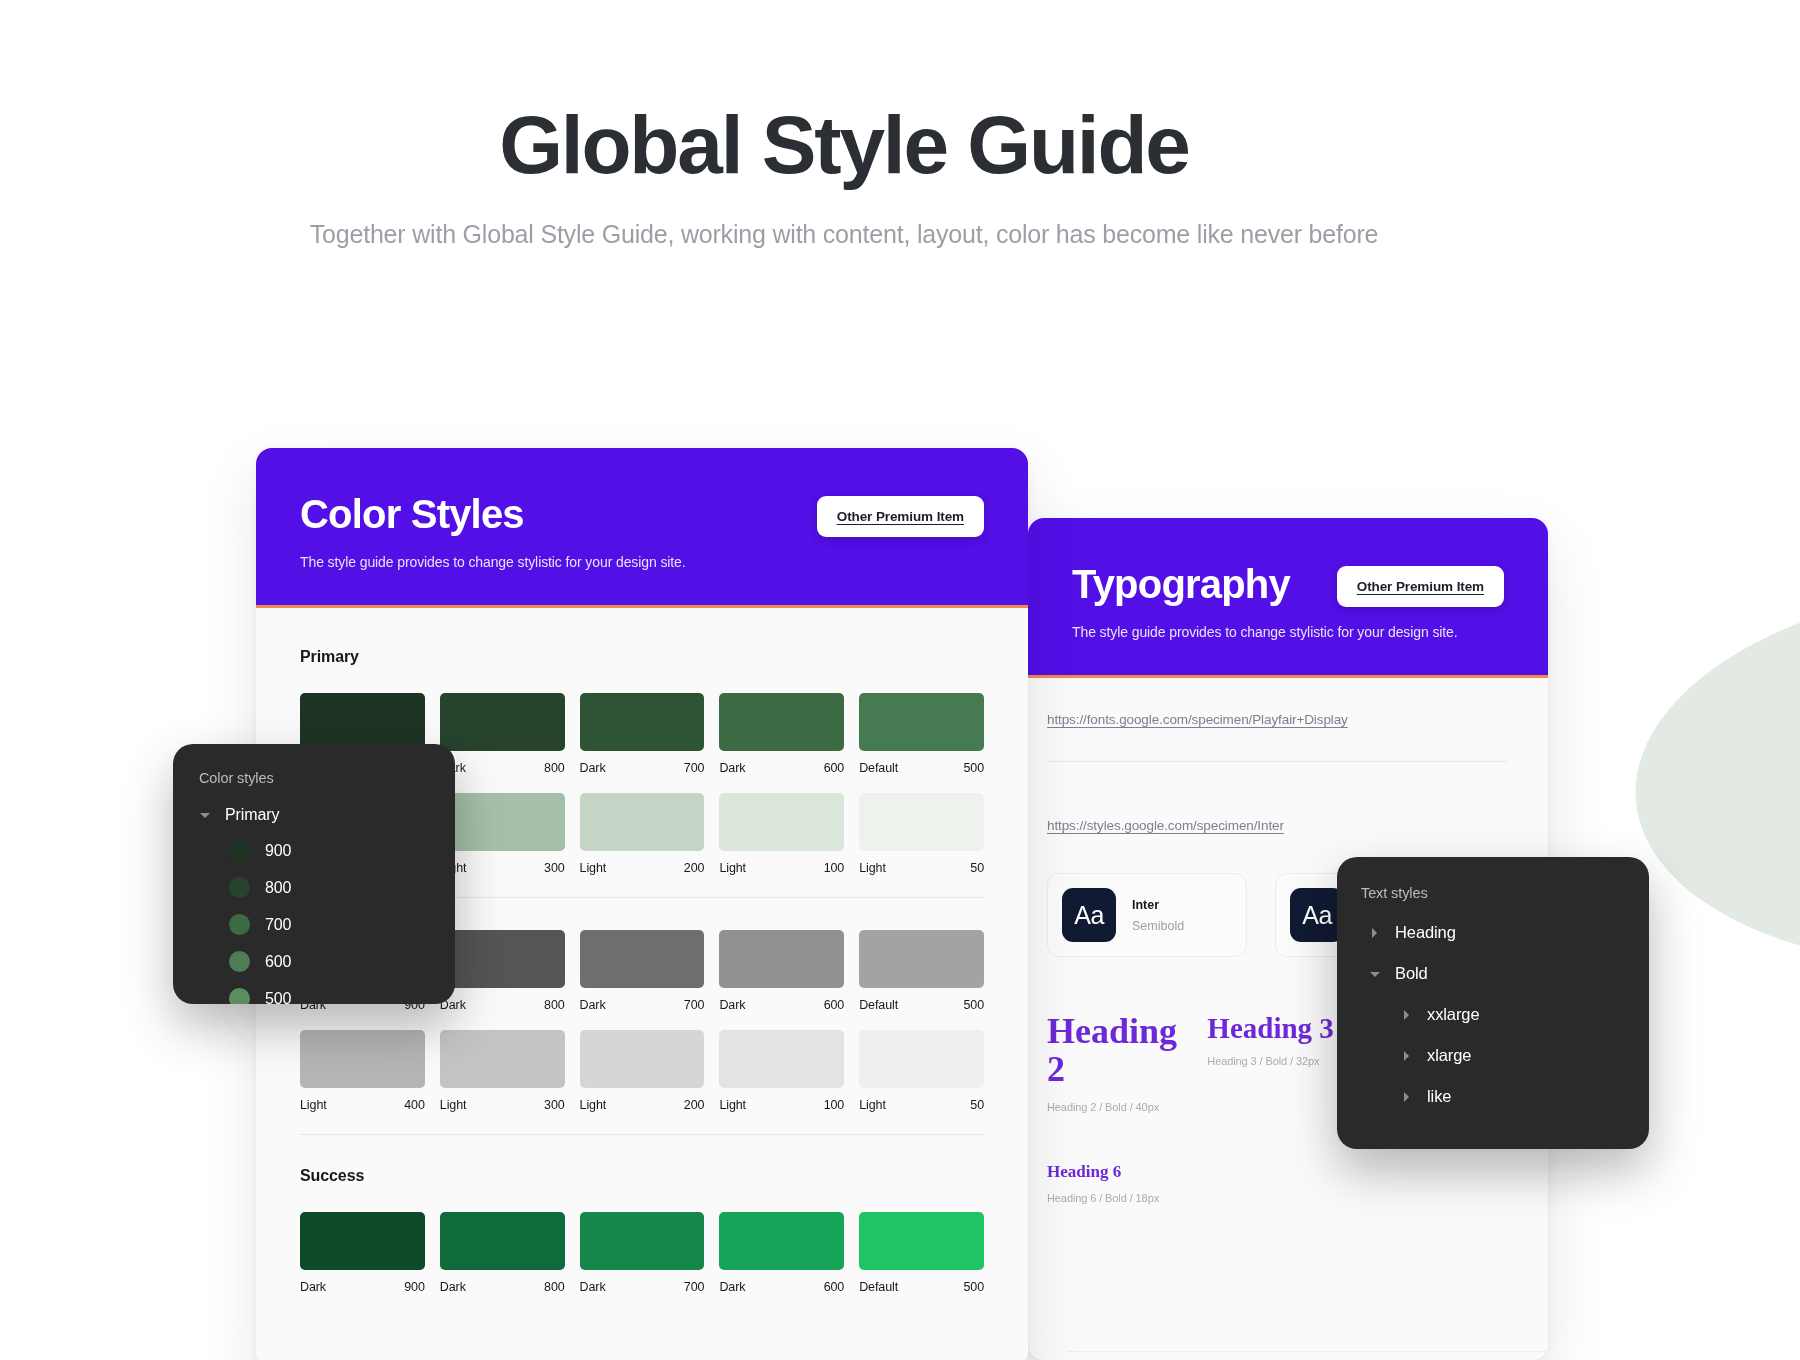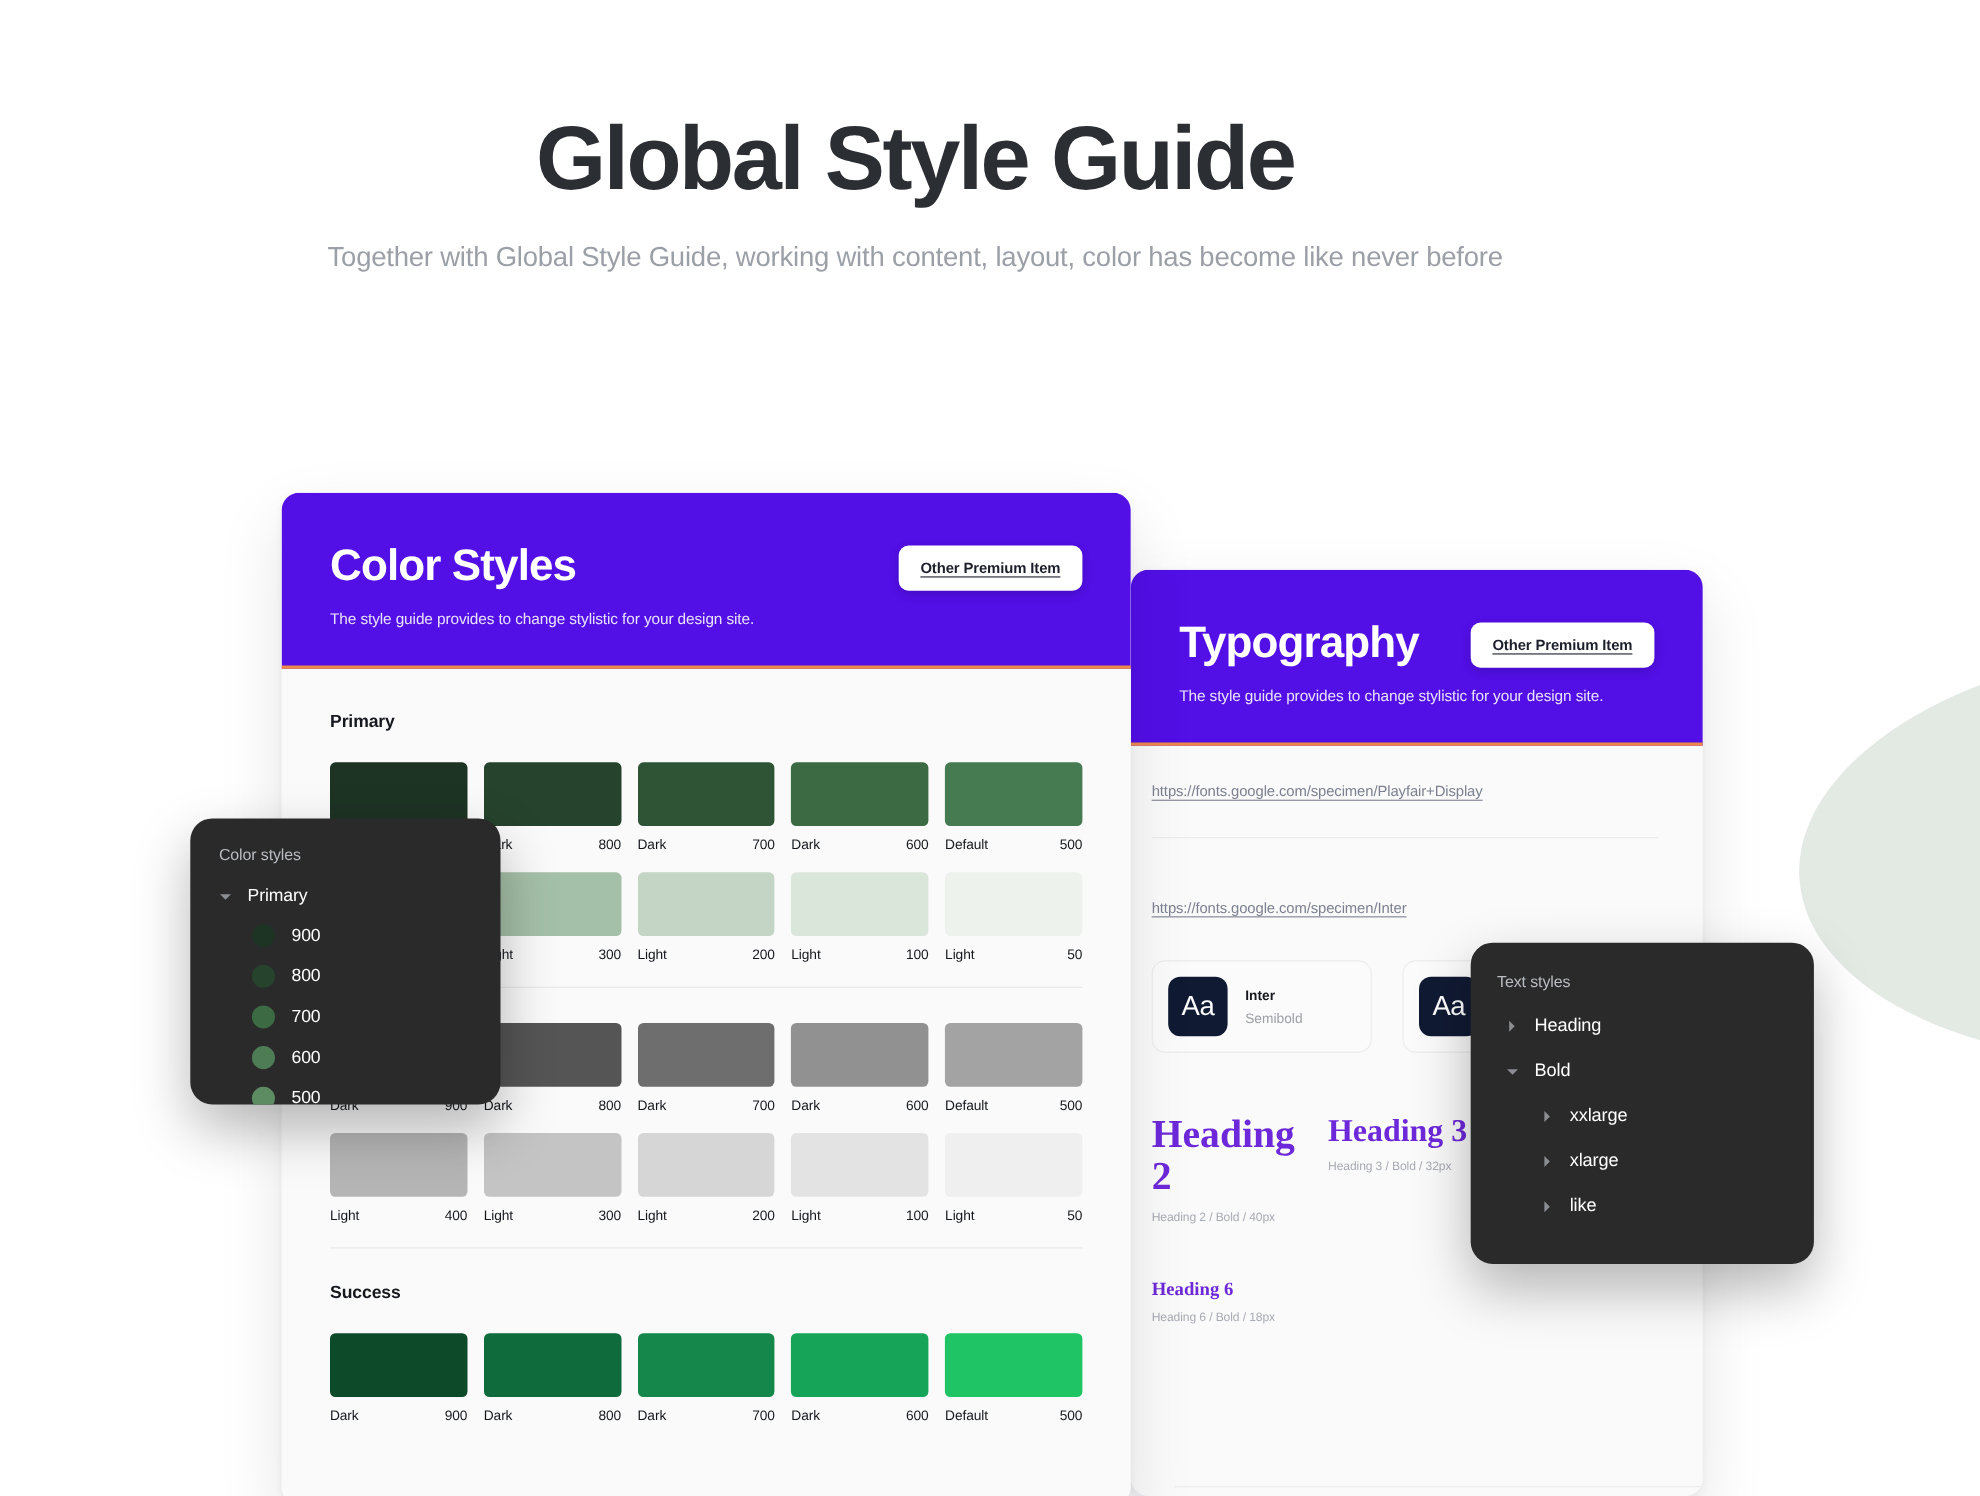--- a/index.html
+++ b/index.html
@@ -31,21 +31,21 @@
     background: #e2eae3;
     border-radius: 50% 0 0 50% / 50% 0 0 50%;
     transform: rotate(-4deg);
     z-index: 0;
   }
 
   
   .page-header {
     position: absolute;
     top: 104px;
-    left: 0;
+    left: 12px;
     width: 1664px;
     text-align: center;
     z-index: 3;
   }
   .page-title {
     font-size: 82px;
     line-height: 1.0;
     font-weight: 700;
     letter-spacing: -2.2px;
     color: #2b2f33;
@@ -339,21 +339,21 @@
   <div class="card" id="typo-card">
     <div class="card-head">
       <h2>Typography</h2>
       <p>The style guide provides to change stylistic for your design site.</p>
       <button class="premium-btn">Other Premium Item</button>
     </div>
     <div class="typo-body">
       <a class="font-link" href="#">https://fonts.google.com/specimen/Playfair+Display</a>
       <div class="typo-sep"></div>
       <div style="height:56px"></div>
-      <a class="font-link" href="#">https://fonts.google.com/specimen/Inter</a>
+      <a class="font-link" href="#">https://styles.google.com/specimen/Inter</a>
 
       <div class="font-cards">
         <div class="font-card">
           <div class="aa-box">Aa</div>
           <div>
             <div class="font-name">Inter</div>
             <div class="font-weight">Semibold</div>
           </div>
         </div>
         <div class="font-card">

